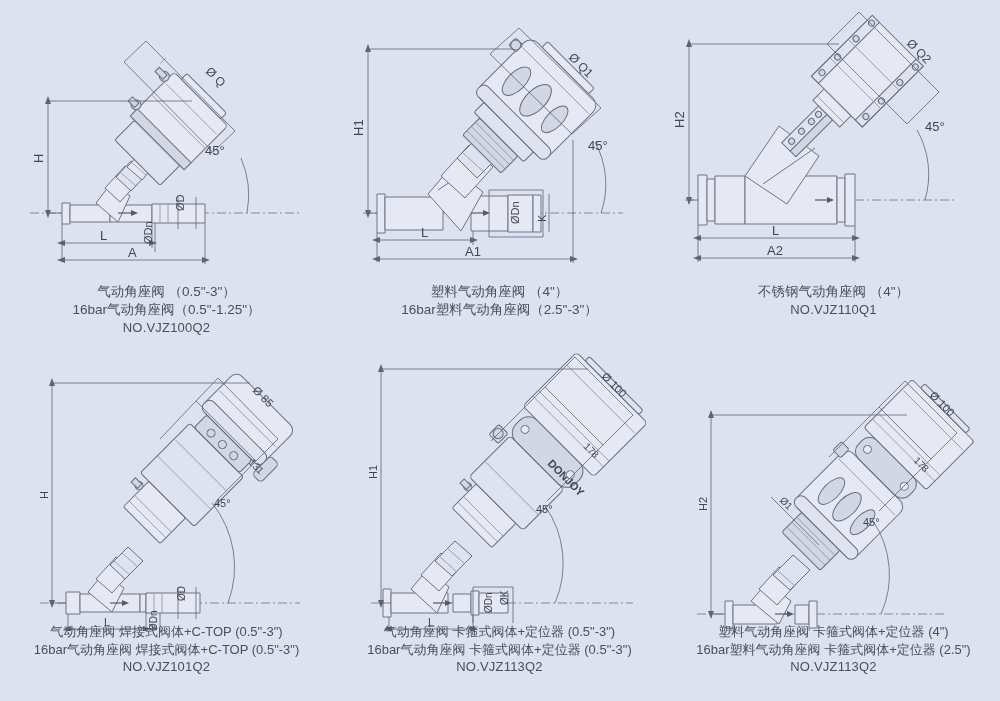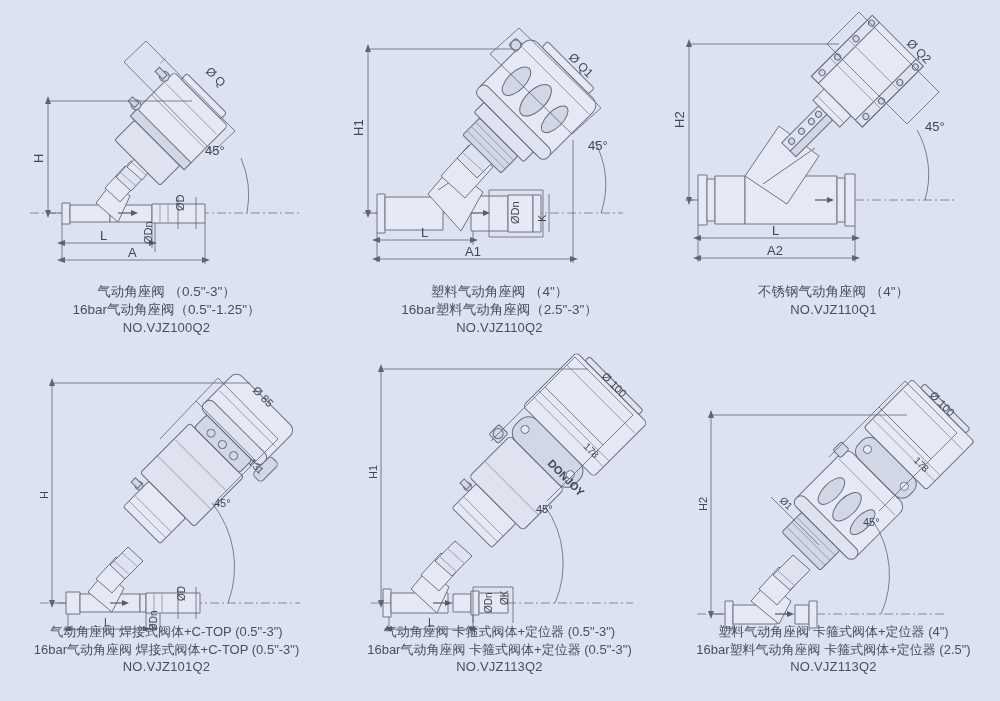--- a/index.html
+++ b/index.html
@@ -202,21 +202,20 @@
         <line class="dim" x1="210" y1="190" x2="210" y2="237"></line>
         <line class="dim" x1="156" y1="237" x2="210" y2="237"></line>
         <text class="txt" x="186" y="224" font-size="11" transform="rotate(-90 186 224)">ØDn</text>
         <line class="dim" x1="216" y1="194" x2="216" y2="232"></line>
         <text class="txt" x="213" y="222" font-size="11" transform="rotate(-90 213 222)">K</text>
       </svg>
     </div>
     <div class="caption">
       <span class="cap-line cap-1">塑料气动角座阀 （4"）</span>
       <span class="cap-line cap-2">16bar塑料气动角座阀（2.5"-3"）</span>
-      <span class="cap-line cap-3">NO.VJZ110Q2</span>
     </div>
   </div>
 
   <div class="cell c2">
     <div class="drawing">
       <svg width="333" height="280" viewBox="0 0 333 280">
         <line class="dashln" x1="18" y1="200" x2="290" y2="200"></line>
 
         <path class="fillbody" d="M31 175 L31 225 L40 225 L40 175 Z"></path>
         <path class="fillbody" d="M40 179 L40 221 L48 221 L48 179 Z"></path>

